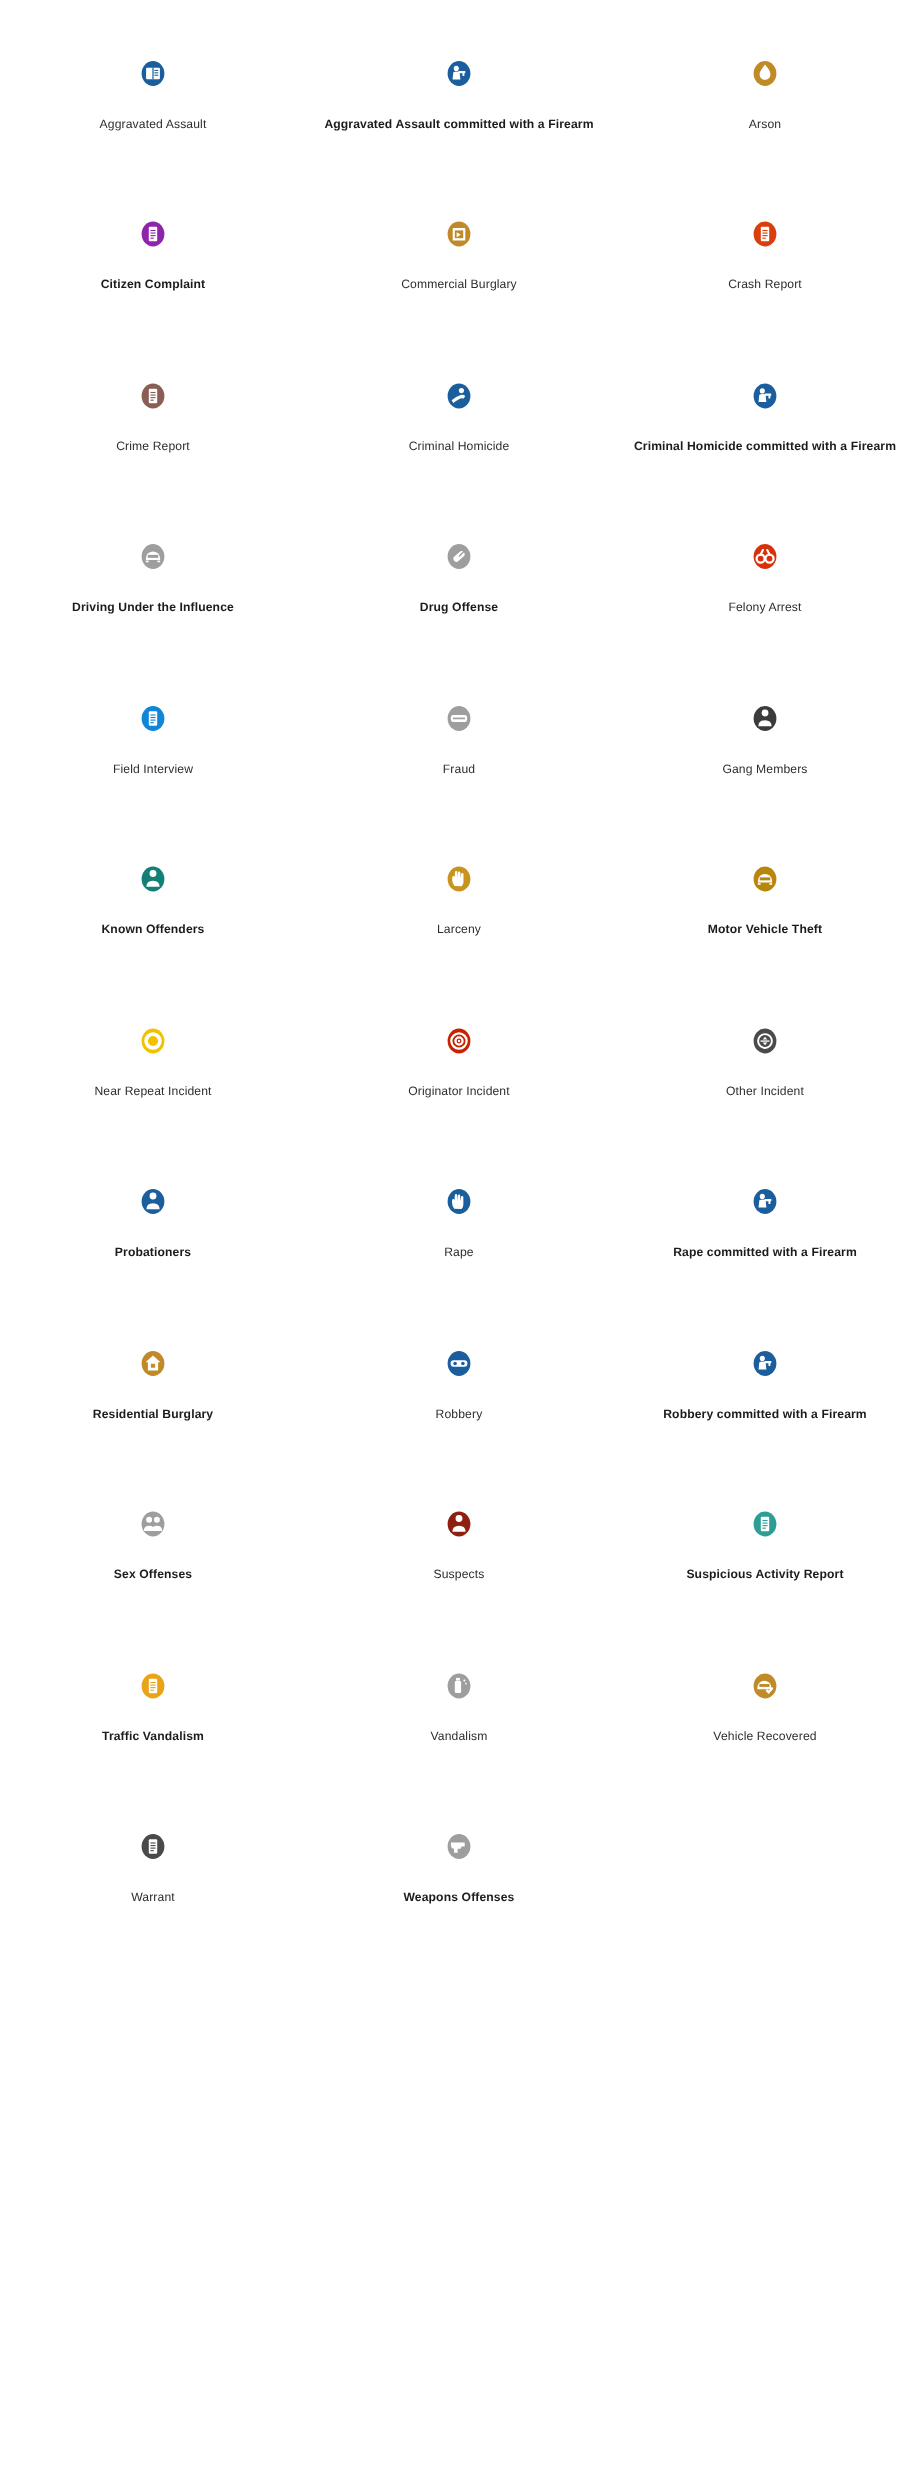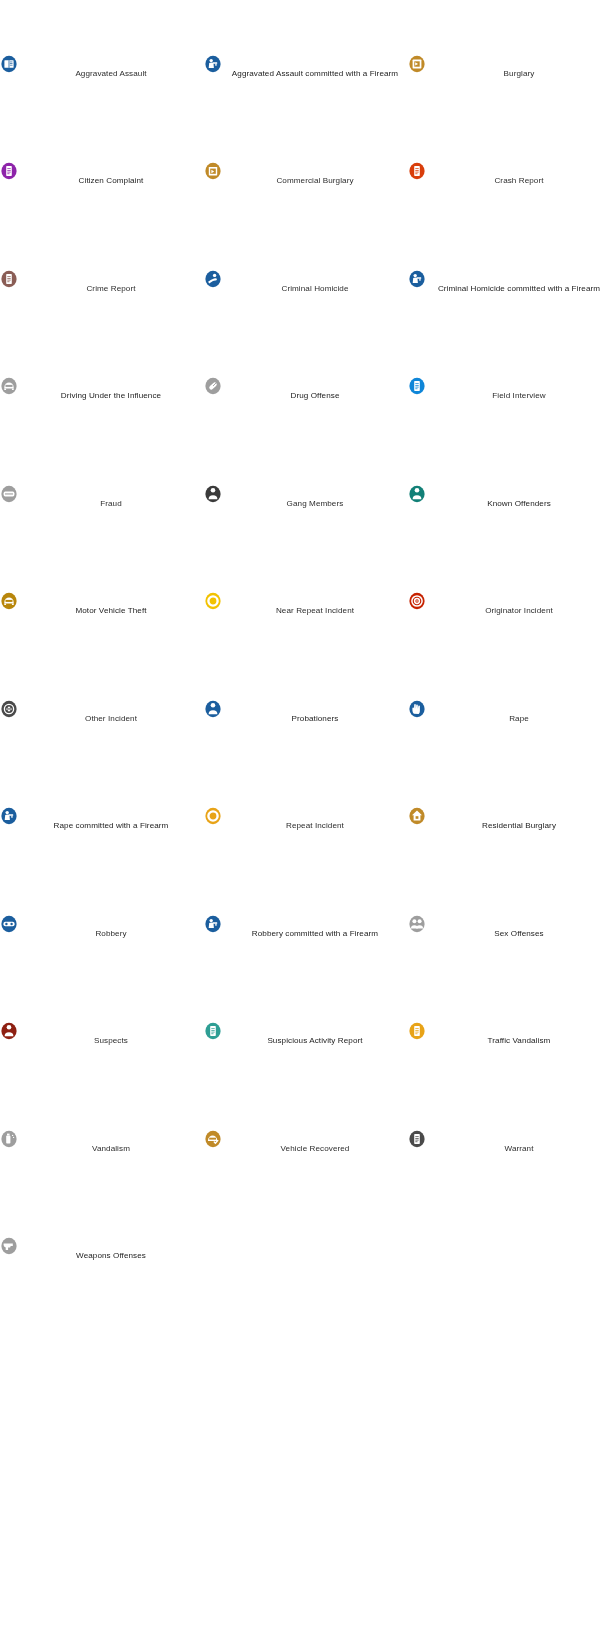--- a/index.html
+++ b/index.html
@@ -20,23 +20,23 @@
     width: 612px;
     padding-top: 6px;
     display: flex;
     flex-wrap: wrap;
   }
 
   .legend-cell {
     width: 204px;
     height: 107.5px;
     display: flex;
-    flex-direction: row;
+    flex-direction: column;
     align-items: center;
-    justify-content: space-between;
+    justify-content: center;
     padding-top: 8px;
   }
 
   .icon-wrap {
     width: 18px;
     height: 18px;
     display: flex;
     align-items: center;
     justify-content: center;
     margin-bottom: 0px;
@@ -47,21 +47,21 @@
     margin-top: 19px;
     width: 190px;
     text-align: center;
     font-size: 8.1px;
     line-height: 11px;
     letter-spacing: 0.01em;
     color: #2d2d2d;
     font-weight: 400;
     word-wrap: break-word;
   }
-  .legend-label.bold { font-weight: 400; color: #1c1c1c; }
+  .legend-label.bold { font-weight: 700; color: #1c1c1c; }
 </style>
 </head>
 <body>
 
 <div id="legend-grid">
     <div class="legend-cell">
       <span class="icon-wrap">
         <svg width="18" height="18" viewBox="0 0 18 18" style="color:#1B5E9E">
           <ellipse cx="9" cy="9" rx="7.6" ry="8.3" fill="#1B5E9E"></ellipse>
           <rect x="4.4" y="5.2" width="9.2" height="7.6" rx="0.6" fill="#fff"></rect>
@@ -82,26 +82,24 @@
           <rect x="8.6" y="7.3" width="4.6" height="1.5" rx="0.3" fill="#fff"></rect>
           <rect x="11.3" y="8.4" width="1.3" height="2.3" rx="0.3" fill="#fff"></rect>
         </svg>
       </span>
       <div class="legend-label bold">Aggravated Assault committed with a Firearm</div>
     </div>
     <div class="legend-cell">
       <span class="icon-wrap">
         <svg width="18" height="18" viewBox="0 0 18 18" style="color:#C08A28">
           <ellipse cx="9" cy="9" rx="7.6" ry="8.3" fill="#C08A28"></ellipse>
-          <rect x="4.6" y="4.6" width="8.8" height="8.8" rx="0.7" fill="#fff"></rect>
-          <rect x="6.3" y="6.3" width="5.4" height="5.4" fill="currentColor"></rect>
-          <path d="M7.2 10.6 l0 -3.3 2.9 1.6 z" fill="#fff"></path>
-        </svg>
-      </span>
-      <div class="legend-label">Burglary</div>
+          <path d="M9 3.0 c2.4 3.0 3.6 4.5 3.6 6.6 a3.6 3.6 0 0 1 -7.2 0 c0 -2.3 1.6 -3.6 3.6 -6.6 z" fill="#fff"></path>
+        </svg>
+      </span>
+      <div class="legend-label">Arson</div>
     </div>
     <div class="legend-cell">
       <span class="icon-wrap">
         <svg width="18" height="18" viewBox="0 0 18 18" style="color:#8E24AA">
           <ellipse cx="9" cy="9" rx="7.6" ry="8.3" fill="#8E24AA"></ellipse>
           <rect x="6.2" y="4.1" width="5.6" height="9.8" rx="0.7" fill="#fff"></rect>
           <rect x="7.3" y="6.3" width="3.4" height="0.75" fill="currentColor"></rect>
           <rect x="7.3" y="8.0" width="3.4" height="0.75" fill="currentColor"></rect>
           <rect x="7.3" y="9.7" width="3.4" height="0.75" fill="currentColor"></rect>
           <rect x="7.3" y="11.4" width="2.2" height="0.75" fill="currentColor"></rect>
@@ -186,20 +184,31 @@
           <ellipse cx="9" cy="9" rx="7.6" ry="8.3" fill="#9E9E9E"></ellipse>
           <rect x="4.7" y="7.0" width="8.6" height="4.0" rx="2.0" fill="#fff" transform="rotate(-42 9 9)"></rect>
           <rect x="9.0" y="7.0" width="4.3" height="4.0" rx="0" fill="currentColor" transform="rotate(-42 9 9)" opacity="0.0"></rect>
           <path d="M9 9 l3.1 -3.1" stroke="currentColor" stroke-width="0.9"></path>
         </svg>
       </span>
       <div class="legend-label bold">Drug Offense</div>
     </div>
     <div class="legend-cell">
       <span class="icon-wrap">
+        <svg width="18" height="18" viewBox="0 0 18 18" style="color:#D8320B">
+          <ellipse cx="9" cy="9" rx="7.6" ry="8.3" fill="#D8320B"></ellipse>
+          <circle cx="6.1" cy="10.4" r="2.7" fill="none" stroke="#fff" stroke-width="1.5"></circle>
+          <circle cx="12.0" cy="10.4" r="2.7" fill="none" stroke="#fff" stroke-width="1.5"></circle>
+          <path d="M6.1 7.7 l1.5 -3.0 M12.0 7.7 l-1.5 -3.0" stroke="#fff" stroke-width="1.4" stroke-linecap="round"></path>
+        </svg>
+      </span>
+      <div class="legend-label">Felony Arrest</div>
+    </div>
+    <div class="legend-cell">
+      <span class="icon-wrap">
         <svg width="18" height="18" viewBox="0 0 18 18" style="color:#0F86D8">
           <ellipse cx="9" cy="9" rx="7.6" ry="8.3" fill="#0F86D8"></ellipse>
           <rect x="6.2" y="4.1" width="5.6" height="9.8" rx="0.7" fill="#fff"></rect>
           <rect x="7.3" y="6.3" width="3.4" height="0.75" fill="currentColor"></rect>
           <rect x="7.3" y="8.0" width="3.4" height="0.75" fill="currentColor"></rect>
           <rect x="7.3" y="9.7" width="3.4" height="0.75" fill="currentColor"></rect>
           <rect x="7.3" y="11.4" width="2.2" height="0.75" fill="currentColor"></rect>
         </svg>
       </span>
       <div class="legend-label">Field Interview</div>
@@ -226,20 +235,29 @@
     </div>
     <div class="legend-cell">
       <span class="icon-wrap">
         <svg width="18" height="18" viewBox="0 0 18 18" style="color:#128077">
           <ellipse cx="9" cy="9" rx="7.6" ry="8.3" fill="#128077"></ellipse>
           <circle cx="9" cy="5.3" r="2.3" fill="#fff"></circle>
           <path d="M4.6 14.2 q0 -4.0 4.4 -4.0 q4.4 0 4.4 4.0 z" fill="#fff"></path>
         </svg>
       </span>
       <div class="legend-label bold">Known Offenders</div>
+    </div>
+    <div class="legend-cell">
+      <span class="icon-wrap">
+        <svg width="18" height="18" viewBox="0 0 18 18" style="color:#C8941F">
+          <ellipse cx="9" cy="9" rx="7.6" ry="8.3" fill="#C8941F"></ellipse>
+          <path d="M6.0 13.6 q-1.5 -1.6 -1.5 -3.6 l0 -2.2 q0 -0.8 0.8 -0.8 q0.8 0 0.8 0.8 l0 1.2 l0.2 -4.6 q0 -0.8 0.8 -0.8 q0.8 0 0.8 0.8 l0.1 4.2 l0.3 -3.8 q0 -0.8 0.8 -0.8 q0.8 0 0.8 0.8 l0.1 3.8 l0.4 -2.8 q0 -0.8 0.8 -0.8 q0.8 0 0.8 0.8 l0 5.0 q0 2.0 -1.2 3.0 z" fill="#fff"></path>
+        </svg>
+      </span>
+      <div class="legend-label">Larceny</div>
     </div>
     <div class="legend-cell">
       <span class="icon-wrap">
         <svg width="18" height="18" viewBox="0 0 18 18" style="color:#B8860B">
           <ellipse cx="9" cy="9" rx="7.6" ry="8.3" fill="#B8860B"></ellipse>
           <path d="M4.2 11.4 q0 -3.2 1.6 -4.6 q1.4 -1.2 3.2 -1.2 q1.8 0 3.2 1.2 q1.6 1.4 1.6 4.6 z" fill="#fff"></path>
           <rect x="5.5" y="7.9" width="7.0" height="2.0" fill="currentColor"></rect>
           <rect x="4.2" y="11.6" width="1.9" height="1.3" rx="0.4" fill="#fff"></rect>
           <rect x="11.9" y="11.6" width="1.9" height="1.3" rx="0.4" fill="#fff"></rect>
         </svg>
@@ -303,29 +321,20 @@
           <circle cx="7.2" cy="5.6" r="1.7" fill="#fff"></circle>
           <path d="M5.2 8.1 q2.1 -1.0 4.2 0 l0.5 4.9 h-5.2 z" fill="#fff"></path>
           <rect x="8.6" y="7.3" width="4.6" height="1.5" rx="0.3" fill="#fff"></rect>
           <rect x="11.3" y="8.4" width="1.3" height="2.3" rx="0.3" fill="#fff"></rect>
         </svg>
       </span>
       <div class="legend-label bold">Rape committed with a Firearm</div>
     </div>
     <div class="legend-cell">
       <span class="icon-wrap">
-        <svg width="18" height="18" viewBox="0 0 18 18" style="color:#E8A317">
-          <ellipse cx="9" cy="9" rx="7.6" ry="8.3" fill="#E8A317"></ellipse>
-          <circle cx="9" cy="9" r="4.6" fill="none" stroke="#fff" stroke-width="2.4"></circle>
-        </svg>
-      </span>
-      <div class="legend-label">Repeat Incident</div>
-    </div>
-    <div class="legend-cell">
-      <span class="icon-wrap">
         <svg width="18" height="18" viewBox="0 0 18 18" style="color:#C08A28">
           <ellipse cx="9" cy="9" rx="7.6" ry="8.3" fill="#C08A28"></ellipse>
           <path d="M9 3.6 l5.0 4.6 h-1.6 v5.4 h-6.8 v-5.4 h-1.6 z" fill="#fff"></path>
           <rect x="7.6" y="9.2" width="2.8" height="2.6" fill="currentColor"></rect>
         </svg>
       </span>
       <div class="legend-label bold">Residential Burglary</div>
     </div>
     <div class="legend-cell">
       <span class="icon-wrap">

